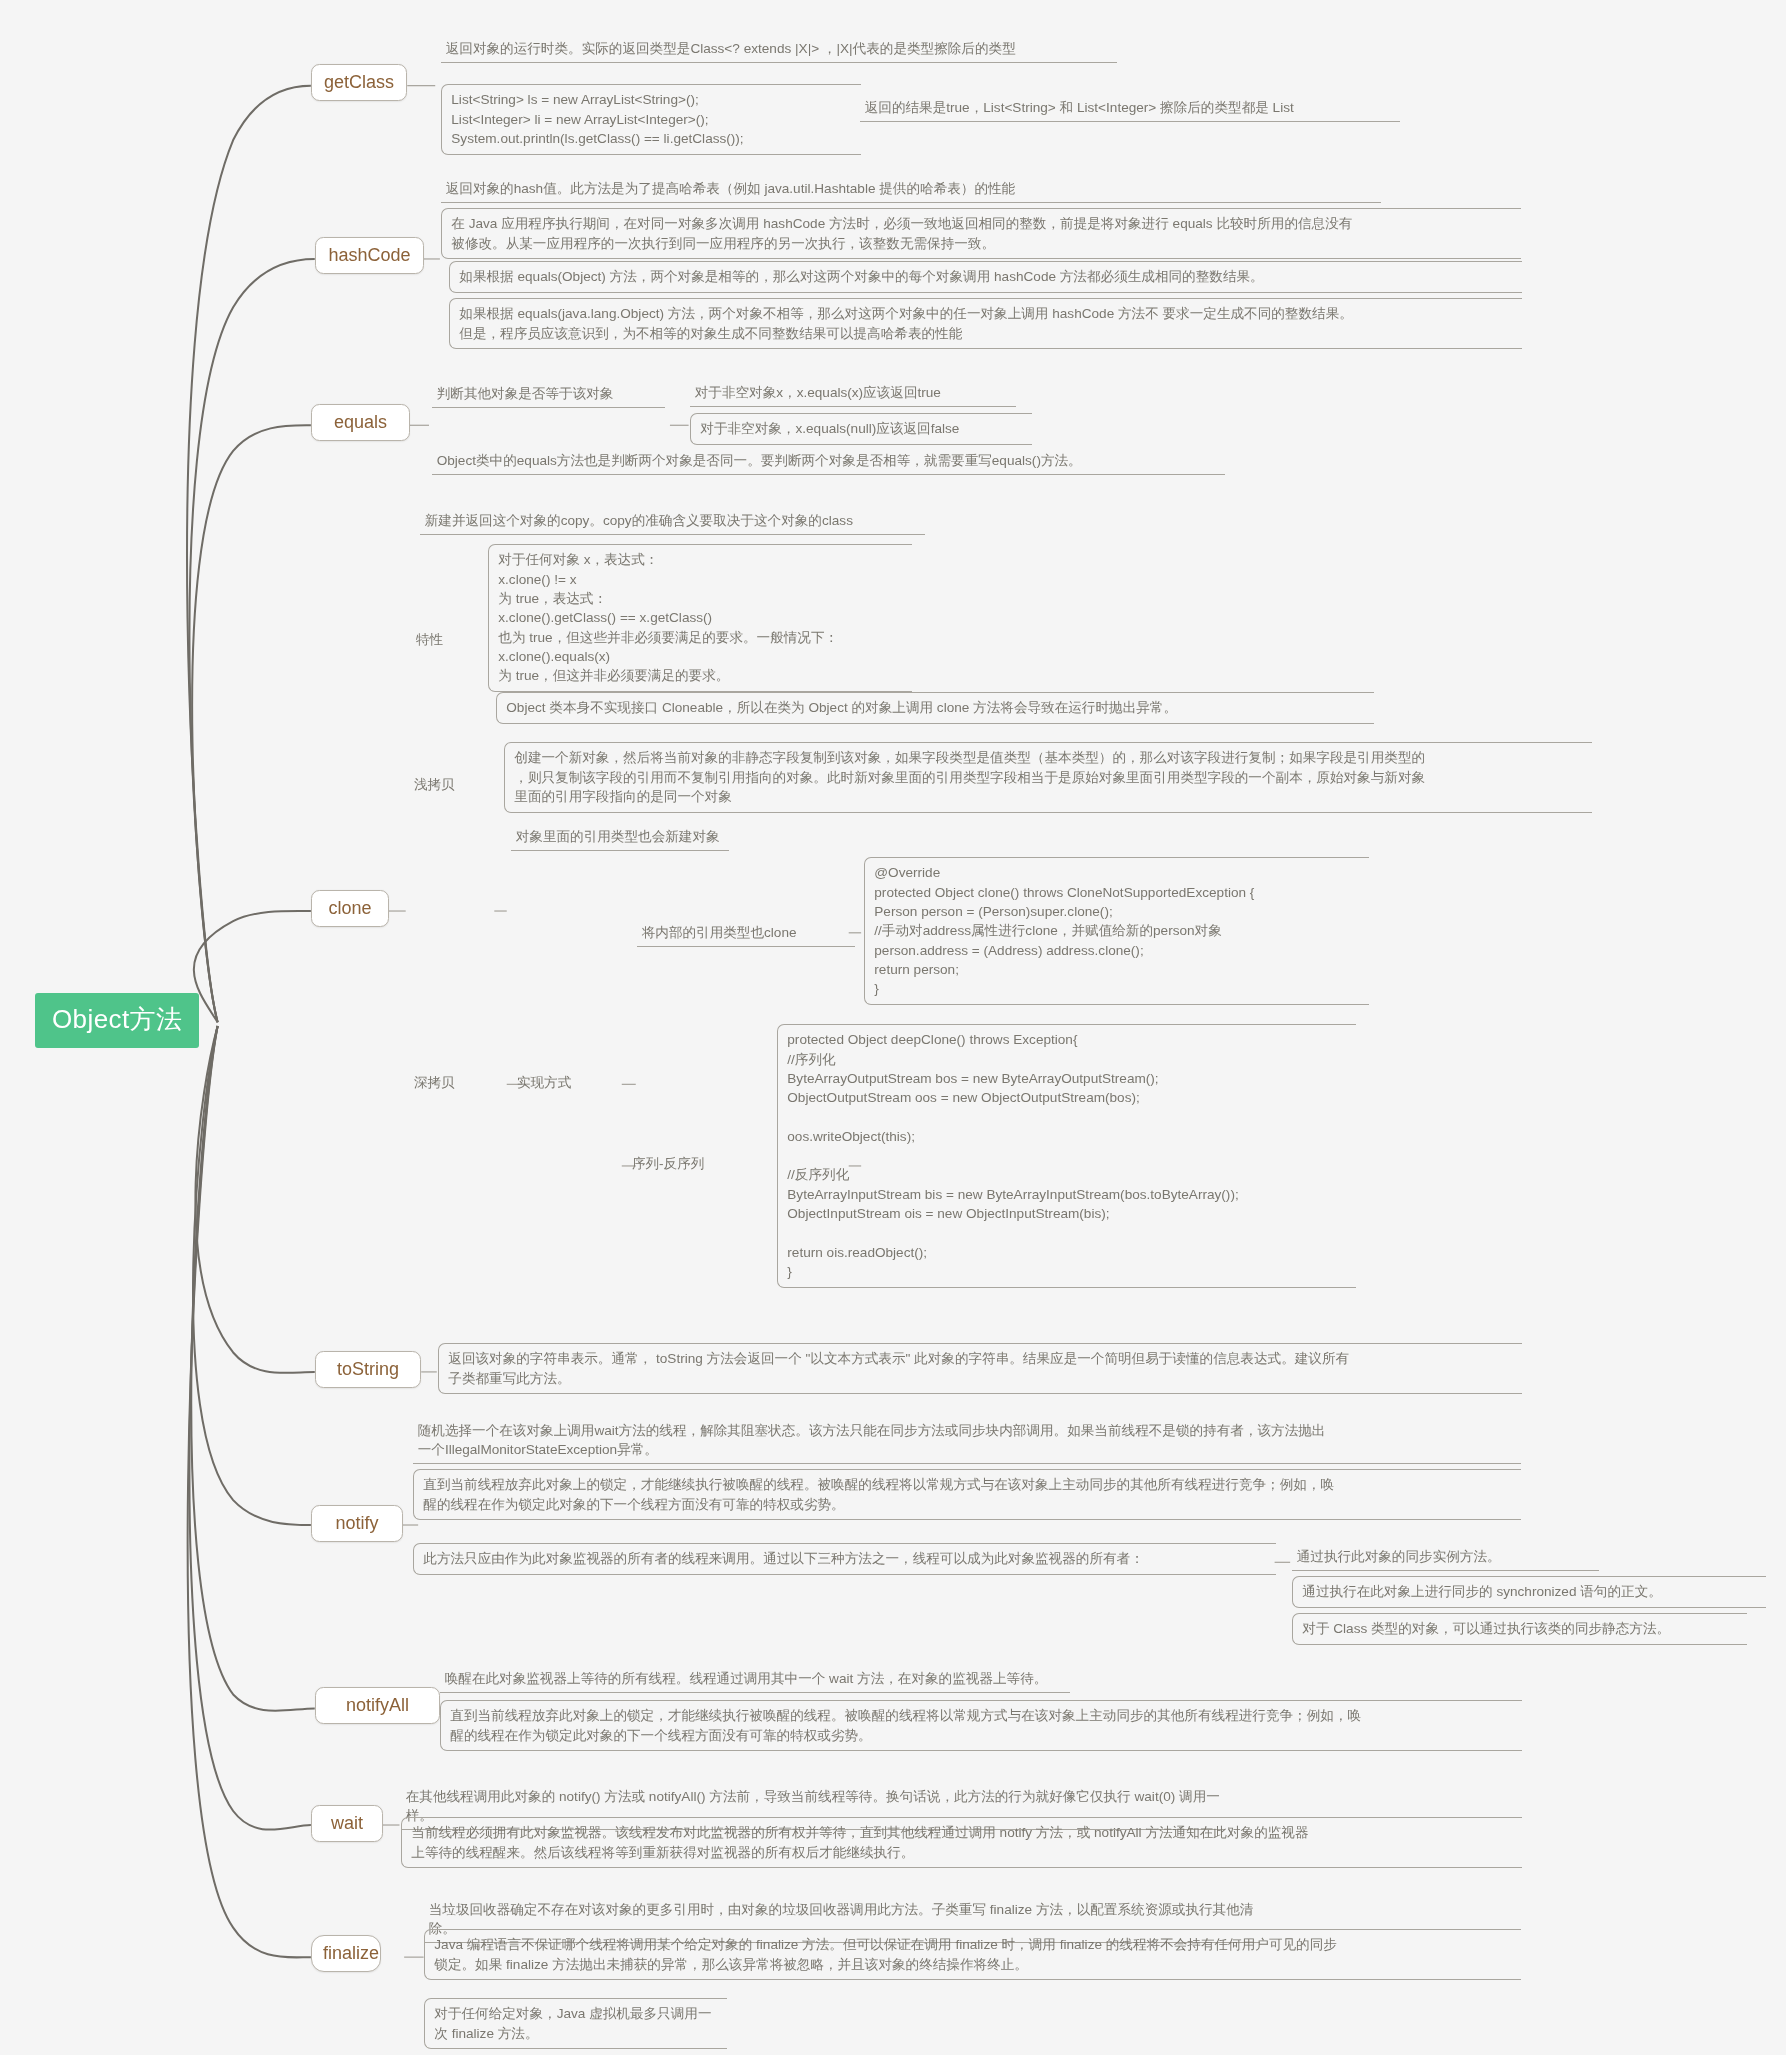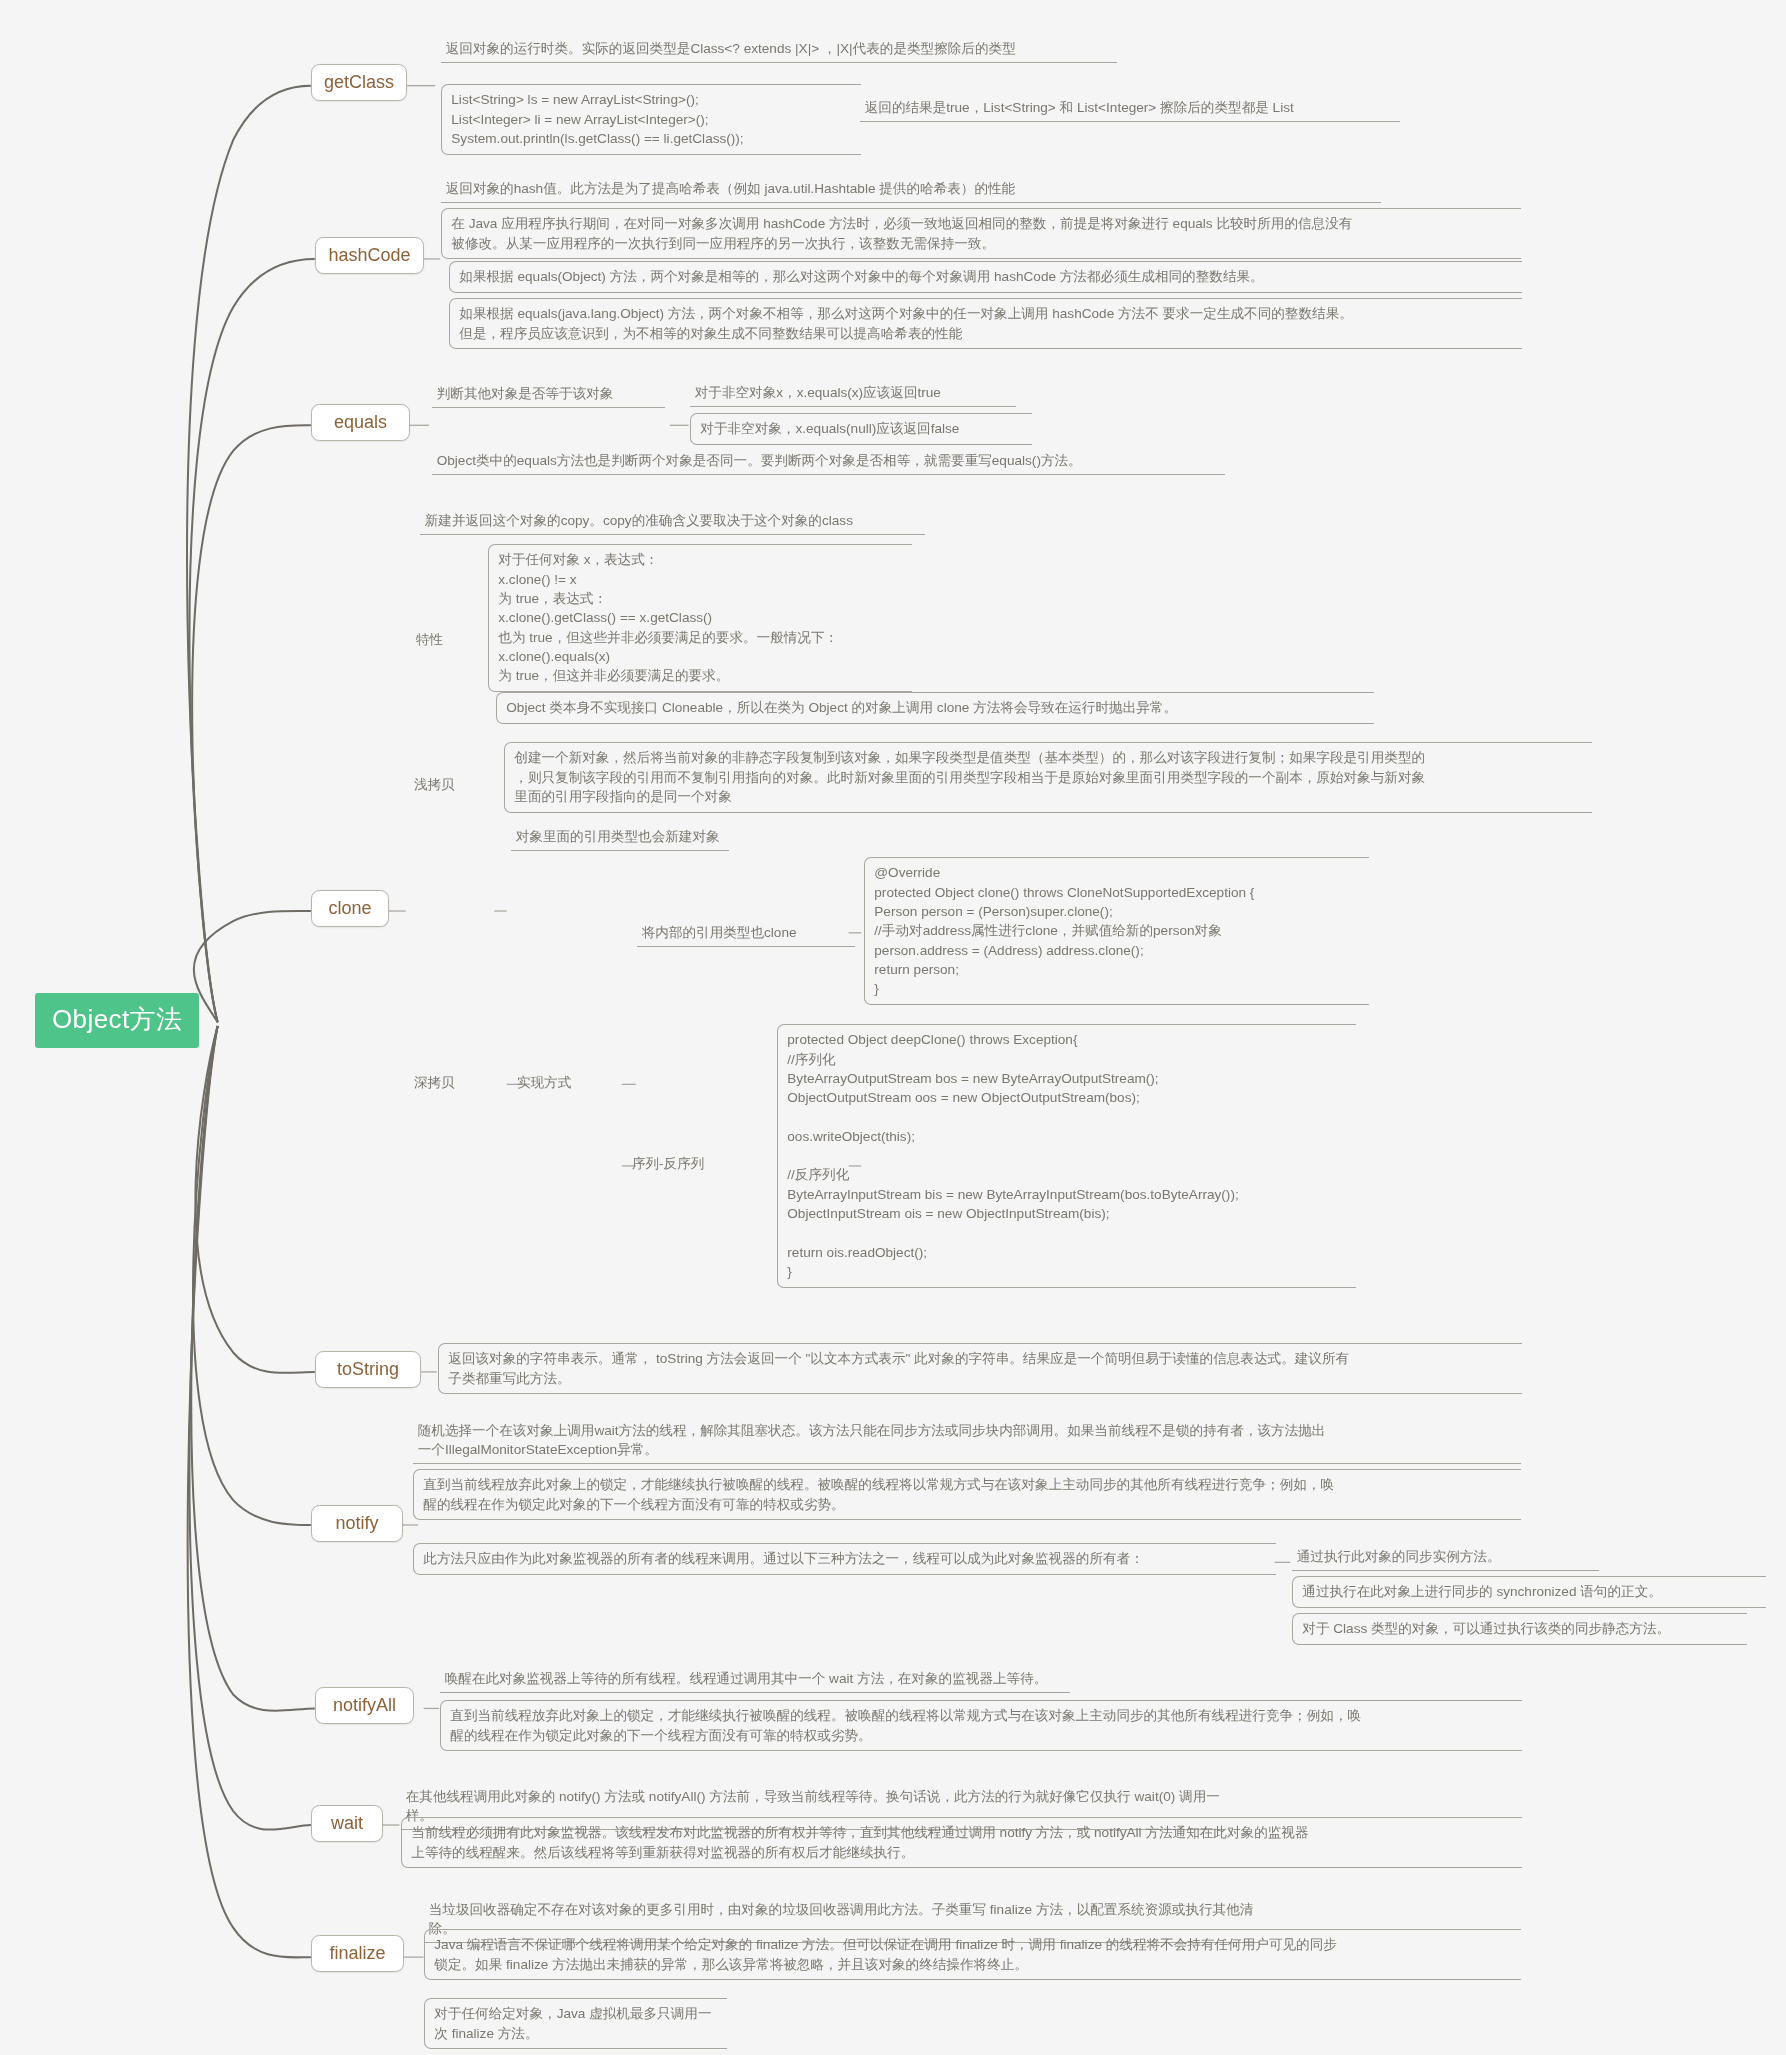--- a/index.html
+++ b/index.html
@@ -233,35 +233,35 @@
 醒的线程在作为锁定此对象的下一个线程方面没有可靠的特权或劣势。</div>
 
   <div class="node boxed" style="left:413px; top:1543px; width:863px;">此方法只应由作为此对象监视器的所有者的线程来调用。通过以下三种方法之一，线程可以成为此对象监视器的所有者：</div>
 
   <div class="node leaf" style="left:1292px; top:1545px; width:307px;">通过执行此对象的同步实例方法。</div>
 
   <div class="node boxed" style="left:1292px; top:1576px; width:474px;">通过执行在此对象上进行同步的 synchronized 语句的正文。</div>
 
   <div class="node boxed" style="left:1292px; top:1613px; width:455px;">对于 Class 类型的对象，可以通过执行该类的同步静态方法。</div>
 
-  <div class="node method" style="left:315px; top:1687px; width:99px;">notifyAll</div>
+  <div class="node method" style="left:315px; top:1687px; width:125px;">notifyAll</div>
 
   <div class="node leaf" style="left:440px; top:1667px; width:630px;">唤醒在此对象监视器上等待的所有线程。线程通过调用其中一个 wait 方法，在对象的监视器上等待。</div>
 
   <div class="node boxed" style="left:440px; top:1700px; width:1082px;">直到当前线程放弃此对象上的锁定，才能继续执行被唤醒的线程。被唤醒的线程将以常规方式与在该对象上主动同步的其他所有线程进行竞争；例如，唤
 醒的线程在作为锁定此对象的下一个线程方面没有可靠的特权或劣势。</div>
 
   <div class="node method" style="left:311px; top:1805px; width:72px;">wait</div>
 
   <div class="node leaf" style="left:401px; top:1785px; width:824px;">在其他线程调用此对象的 notify() 方法或 notifyAll() 方法前，导致当前线程等待。换句话说，此方法的行为就好像它仅执行 wait(0) 调用一样。</div>
 
   <div class="node boxed" style="left:401px; top:1817px; width:1121px;">当前线程必须拥有此对象监视器。该线程发布对此监视器的所有权并等待，直到其他线程通过调用 notify 方法，或 notifyAll 方法通知在此对象的监视器
 上等待的线程醒来。然后该线程将等到重新获得对监视器的所有权后才能继续执行。</div>
 
-  <div class="node method" style="left:311px; top:1935px; width:93px;">finalize</div>
+  <div class="node method" style="left:311px; top:1935px; width:70px;border-radius:13px;">finalize</div>
 
   <div class="node leaf" style="left:424px; top:1898px; width:836px;">当垃圾回收器确定不存在对该对象的更多引用时，由对象的垃圾回收器调用此方法。子类重写 finalize 方法，以配置系统资源或执行其他清除。</div>
 
   <div class="node boxed" style="left:424px; top:1929px; width:1097px;">Java 编程语言不保证哪个线程将调用某个给定对象的 finalize 方法。但可以保证在调用 finalize 时，调用 finalize 的线程将不会持有任何用户可见的同步
 锁定。如果 finalize 方法抛出未捕获的异常，那么该异常将被忽略，并且该对象的终结操作将终止。</div>
 
   <div class="node boxed" style="left:424px; top:1998px; width:303px;">对于任何给定对象，Java 虚拟机最多只调用一次 finalize 方法。</div>
 
 </div>
 

